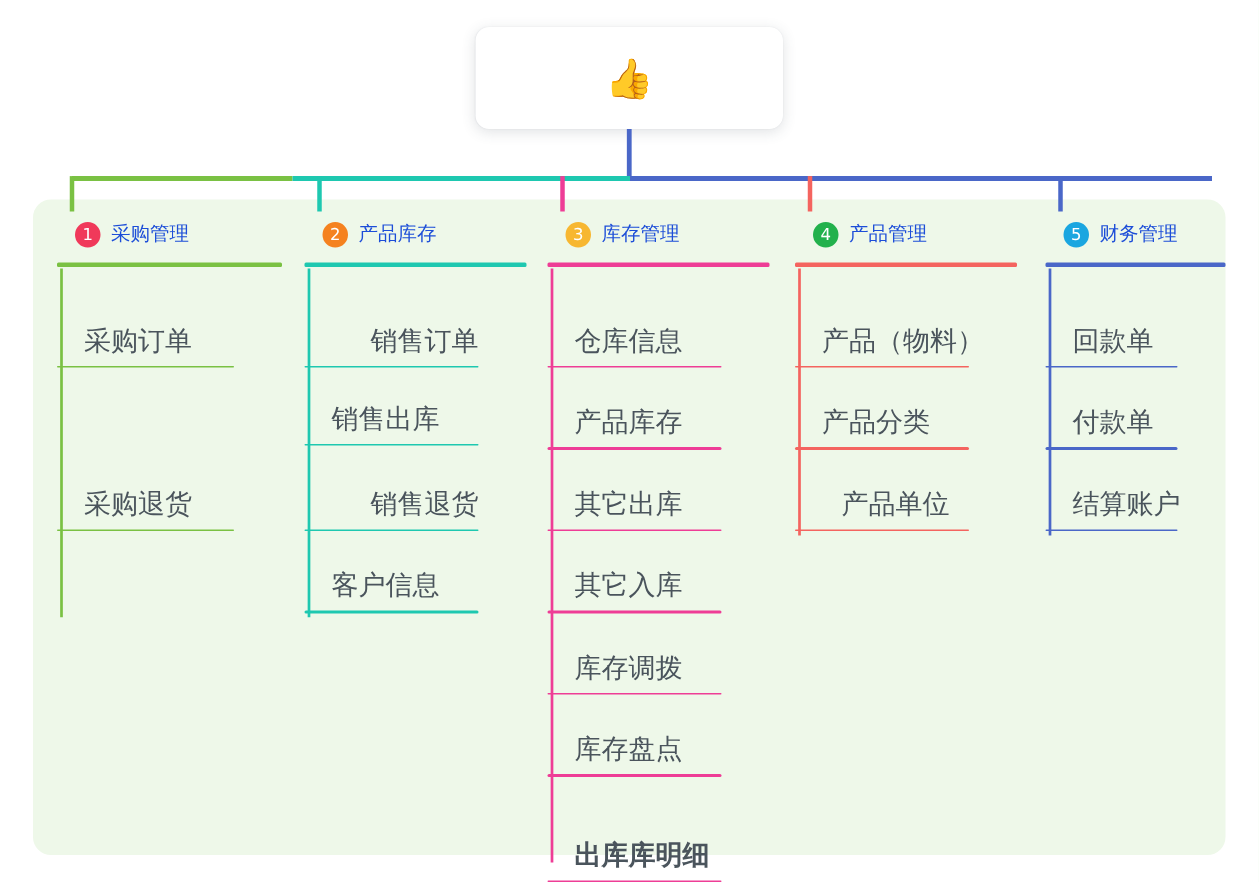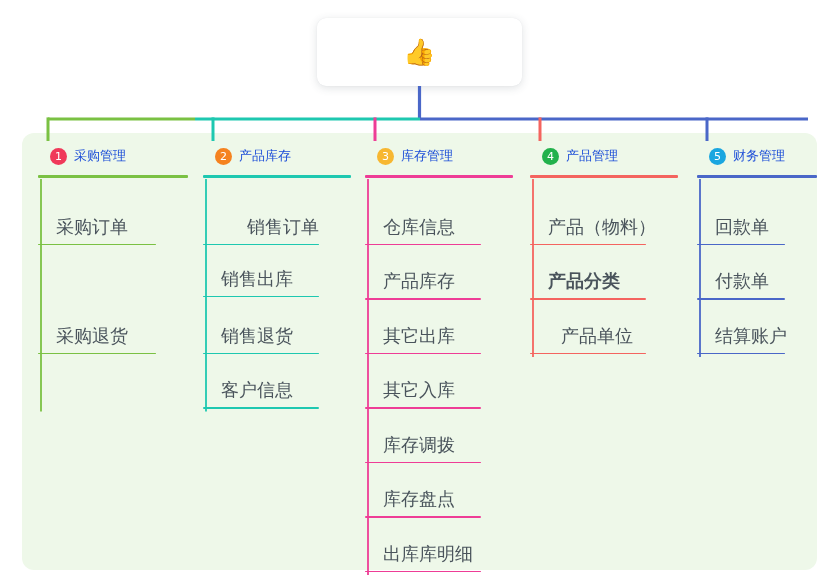--- a/index.html
+++ b/index.html
@@ -181,21 +181,21 @@
       <div class="col-rule" style="background: rgb(30, 200, 176); width: 148px;"></div>
       <div class="col-items" style="height: 218px;">
         <div class="leaf" style="left: 0px; top: 37px; width: 116px; text-align: right;">
           <span class="leaf-label">销售订单</span>
           <div class="leaf-rule" style="background: rgb(30, 200, 176);"></div>
         </div>
         <div class="leaf" style="left: 0px; top: 77px; width: 116px; margin-top: 12px;">
           <span class="leaf-label">销售出库</span>
           <div class="leaf-rule" style="background: rgb(30, 200, 176);"></div>
         </div>
-        <div class="leaf" style="left: 0px; top: 146px; width: 116px;">
+        <div class="leaf" style="left: 0px; top: 146px; width: 116px; text-align: right;">
           <span class="leaf-label">销售退货</span>
           <div class="leaf-rule" style="background: rgb(30, 200, 176);"></div>
         </div>
         <div class="leaf" style="left: 0px; top: 200.5px; width: 116px;">
           <span class="leaf-label">客户信息</span>
           <div class="leaf-rule" style="background: rgb(30, 200, 176);"></div>
         </div>
       </div>
     </div>
     <div class="column" style="left: 365px; width: 148px;">
@@ -222,38 +222,38 @@
           <div class="leaf-rule" style="background: rgb(238, 61, 150);"></div>
         </div>
         <div class="leaf" style="left: 0px; top: 255px; width: 116px;">
           <span class="leaf-label">库存调拨</span>
           <div class="leaf-rule" style="background: rgb(238, 61, 150);"></div>
         </div>
         <div class="leaf" style="left: 0px; top: 309.5px; width: 116px;">
           <span class="leaf-label">库存盘点</span>
           <div class="leaf-rule" style="background: rgb(238, 61, 150);"></div>
         </div>
-        <div class="leaf" style="left: 0px; top: 364px; width: 116px;">
+        <div class="leaf" style="left: 0px; top: 380px; width: 116px; font-weight: bold;">
           <span class="leaf-label">出库库明细</span>
           <div class="leaf-rule" style="background: rgb(238, 61, 150);"></div>
         </div>
       </div>
     </div>
     <div class="column" style="left: 530px; width: 148px;">
       <div class="col-header">
         <span class="col-badge" style="background: rgb(34, 177, 76);">4</span>
         <span class="col-title">产品管理</span>
       </div>
       <div class="col-rule" style="background: rgb(244, 100, 95); width: 148px;"></div>
       <div class="col-items" style="height: 163.5px;">
         <div class="leaf" style="left: 0px; top: 37px; width: 116px;">
           <span class="leaf-label">产品（物料）</span>
           <div class="leaf-rule" style="background: rgb(244, 100, 95);"></div>
         </div>
-        <div class="leaf" style="left: 0px; top: 91.5px; width: 116px; font-weight: bold;">
+        <div class="leaf" style="left: 0px; top: 91.5px; width: 116px;">
           <span class="leaf-label">产品分类</span>
           <div class="leaf-rule" style="background: rgb(244, 100, 95);"></div>
         </div>
         <div class="leaf" style="left: 0px; top: 146px; width: 116px; text-align: center;">
           <span class="leaf-label">产品单位</span>
           <div class="leaf-rule" style="background: rgb(244, 100, 95);"></div>
         </div>
       </div>
     </div>
     <div class="column" style="left: 697px; width: 120px;">

